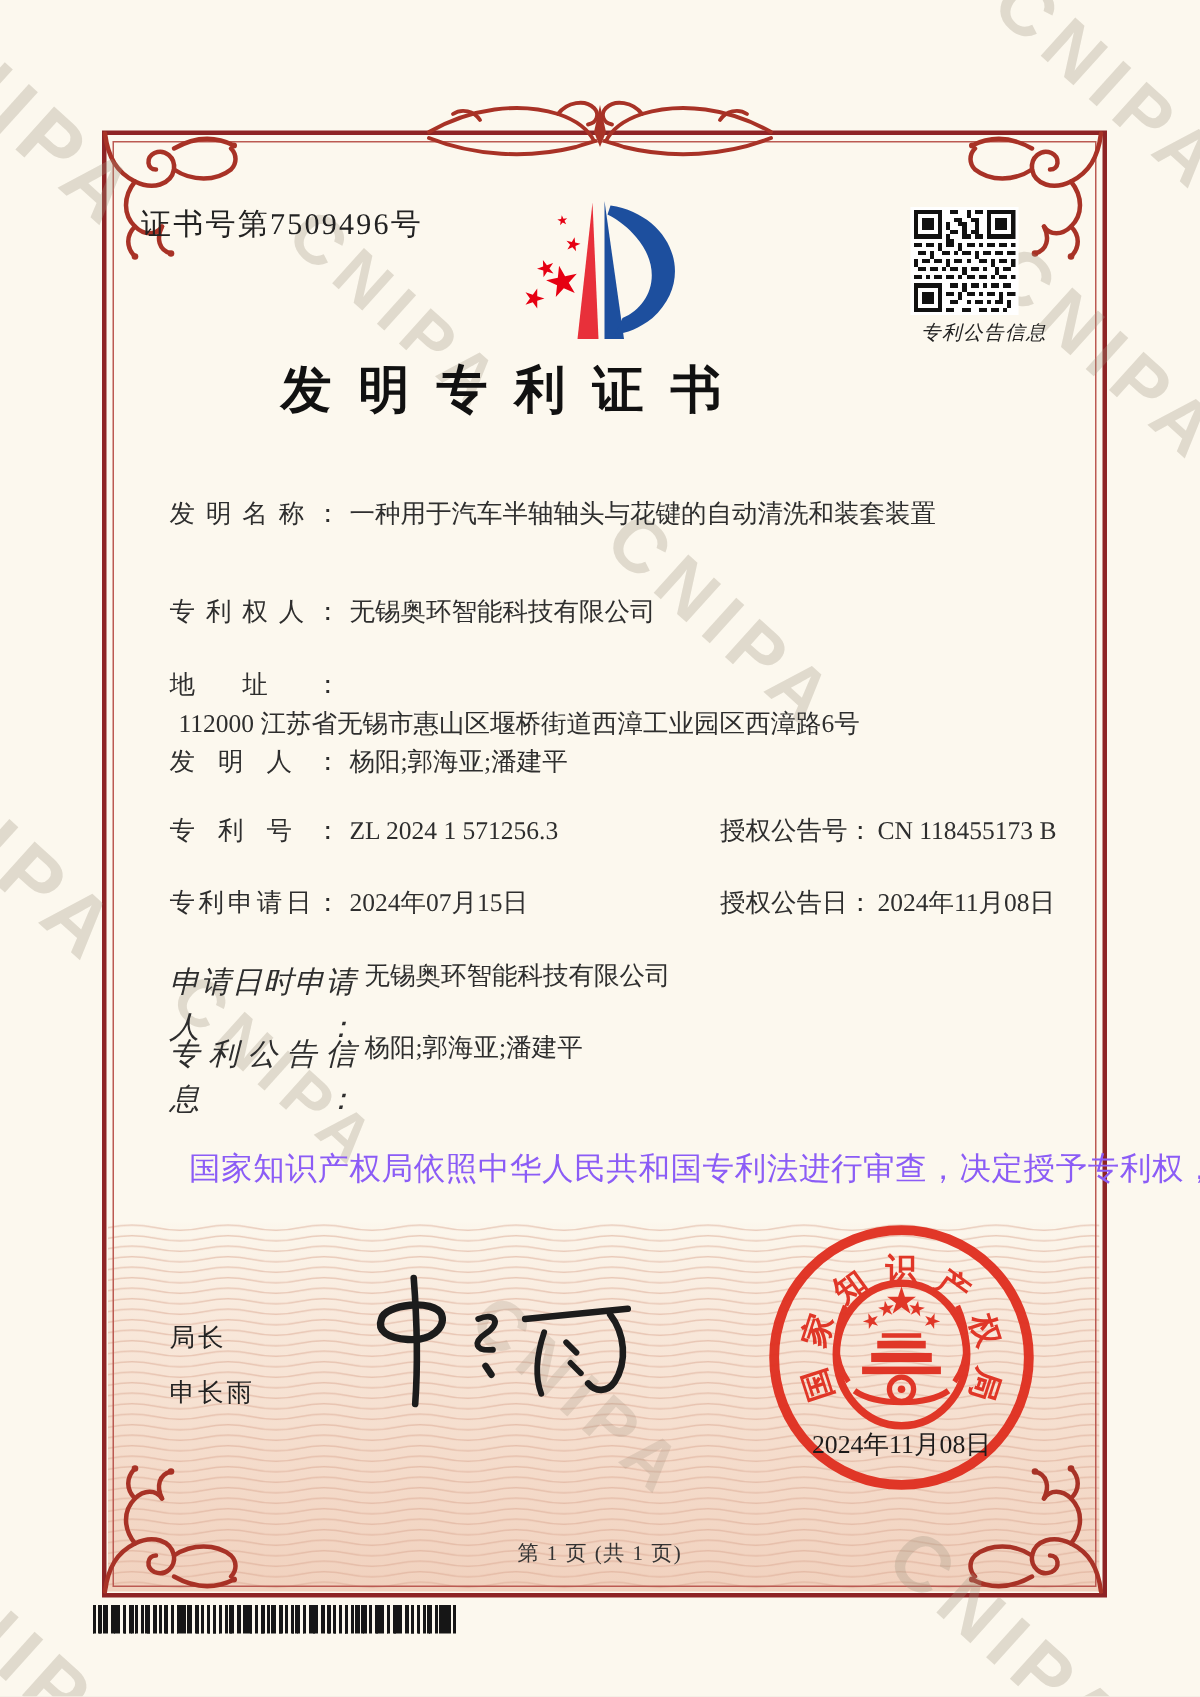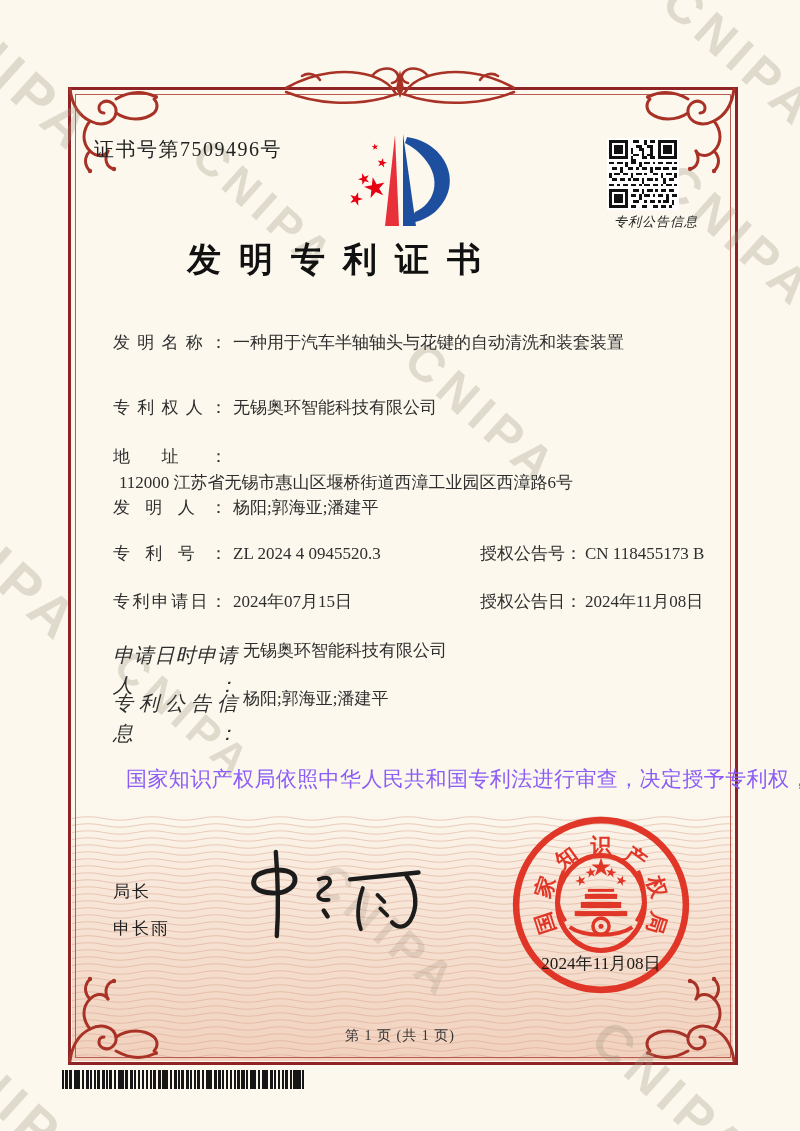--- a/index.html
+++ b/index.html
@@ -174,21 +174,21 @@
     <div class="frow" style="top:395px">
       <span class="flabel">专利权人：</span><span class="fvalue">无锡奥环智能科技有限公司</span>
     </div>
     <div class="frow" style="top:444px">
       <span class="flabel">地址：</span><span class="fvalue" style="width:498px">112000 江苏省无锡市惠山区堰桥街道西漳工业园区西漳路6号</span>
     </div>
     <div class="frow" style="top:495px">
       <span class="flabel">发明人：</span><span class="fvalue">杨阳;郭海亚;潘建平</span>
     </div>
     <div class="frow" style="top:541px">
-      <span class="flabel">专利号：</span><span class="fvalue">ZL 2024 4 0945520.3</span>
+      <span class="flabel">专利号：</span><span class="fvalue">ZL 2024 1 571256.3</span>
       <span class="flabel2">授权公告号：</span><span class="fvalue2">CN 118455173 B</span>
     </div>
     <div class="frow" style="top:589px">
       <span class="flabel">专利申请日：</span><span class="fvalue">2024年07月15日</span>
       <span class="flabel2">授权公告日：</span><span class="fvalue2">2024年11月08日</span>
     </div>
     <div class="frow small" style="top:638px">
       <span class="flabel">申请日时申请人：</span><span class="fvalue">无锡奥环智能科技有限公司</span>
     </div>
     <div class="frow small" style="top:686px">

